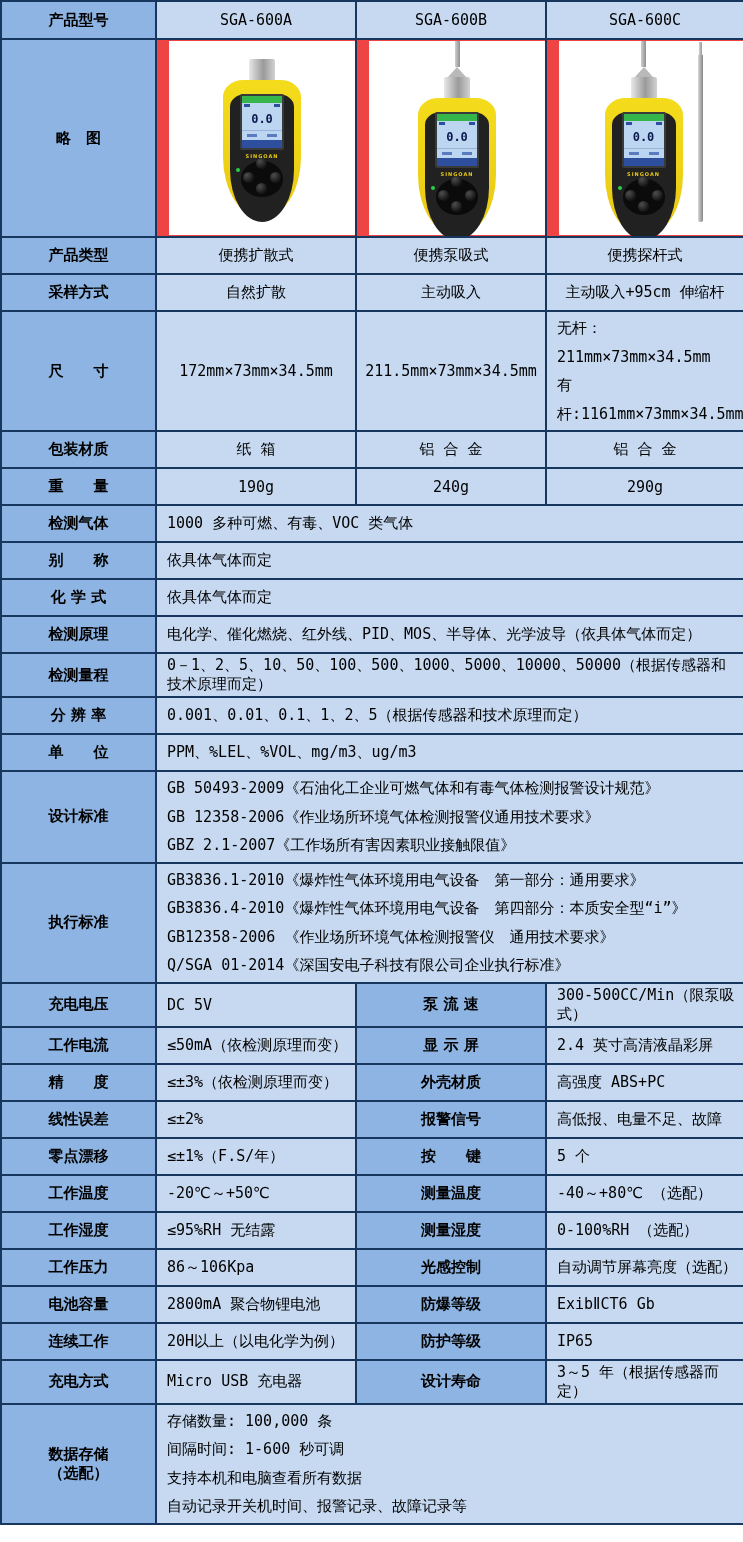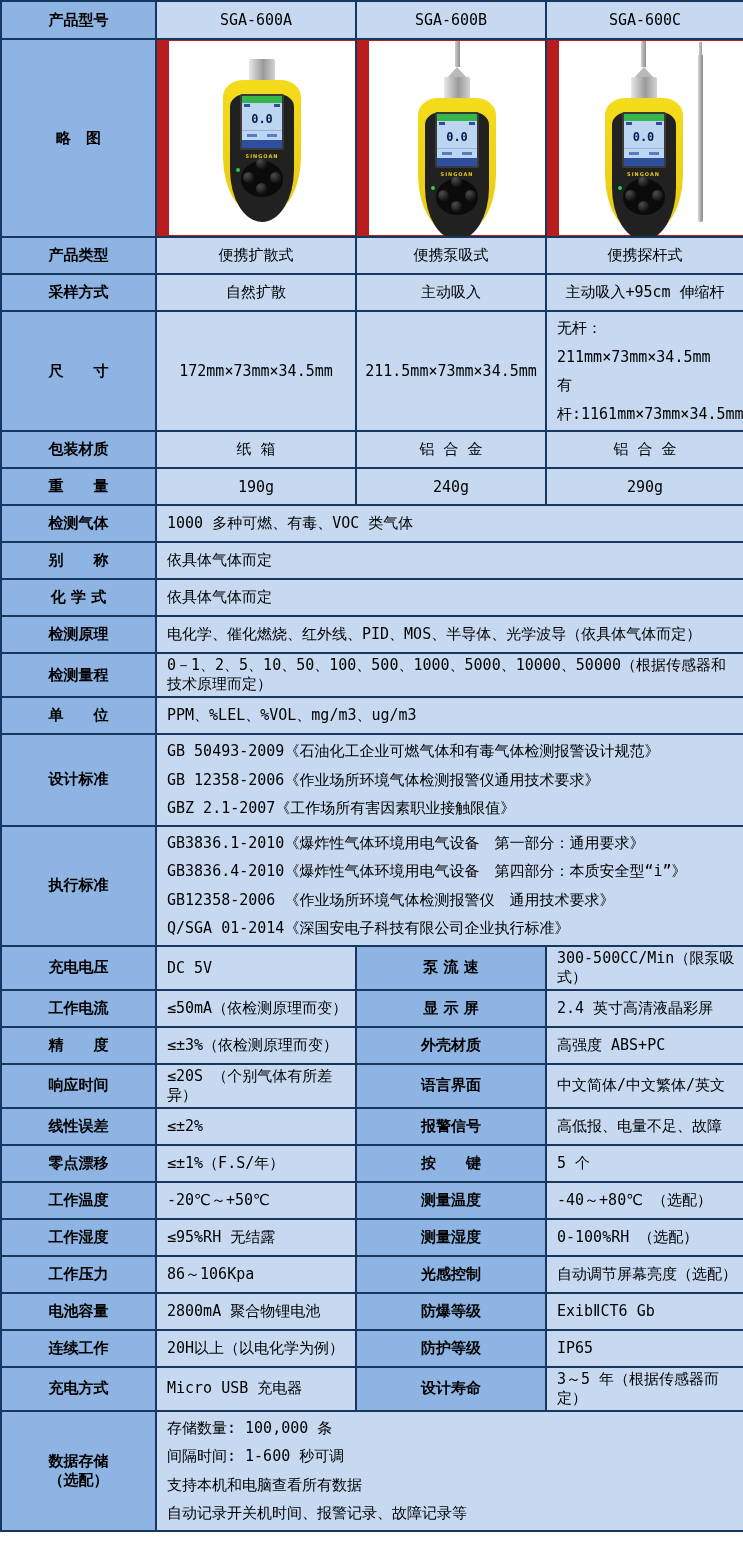--- a/index.html
+++ b/index.html
@@ -26,21 +26,21 @@
     white-space:pre-line;
     padding:2px;
   }
   td.val {
     background:#C6D9F1; color:#000;
     font-family:"DejaVu Sans Mono","DejaVu Sans", monospace;
     font-size:15px; text-align:center;
     padding:2px 4px; white-space:pre-line;
   }
   td.val.left { text-align:left; padding-left:10px; }
-  td.white { background:#b91c1c;padding-left:12px; }
+  td.white { background:#ef4444;padding-left:12px; }
 
   tr.r-head  { height:38px; }
   tr.r-sketch{ height:198px; }
   tr.r-std   { height:37px; }
   tr.r-size  { height:56px; }
   tr.r-design{ height:80px; }
   tr.r-exec  { height:100px; }
   tr.r-disp  { height:50px; }
   tr.r-store { height:97px; }
   td.lh { line-height:1.9; }
@@ -256,20 +256,24 @@
   </tr>
   <tr class="r-std">
     <th class="lbl">检测原理</th>
     <td class="val left" colspan="3">电化学、催化燃烧、红外线、PID、MOS、半导体、光学波导（依具体气体而定）</td>
   </tr>
   <tr class="r-std">
     <th class="lbl">检测量程</th>
     <td class="val left" colspan="3">0－1、2、5、10、50、100、500、1000、5000、10000、50000（根据传感器和技术原理而定）</td>
   </tr>
   <tr class="r-std">
+    <th class="lbl">分 辨 率</th>
+    <td class="val left" colspan="3">0.001、0.01、0.1、1、2、5（根据传感器和技术原理而定）</td>
+  </tr>
+  <tr class="r-std">
     <th class="lbl">单　　位</th>
     <td class="val left" colspan="3">PPM、%LEL、%VOL、mg/m3、ug/m3</td>
   </tr>
   <tr class="r-design">
     <th class="lbl">设计标准</th>
     <td class="val left lh" colspan="3">GB 50493-2009《石油化工企业可燃气体和有毒气体检测报警设计规范》
 GB 12358-2006《作业场所环境气体检测报警仪通用技术要求》
 GBZ 2.1-2007《工作场所有害因素职业接触限值》</td>
   </tr>
   <tr class="r-exec">
@@ -290,26 +294,20 @@
     <th class="lbl">工作电流</th>
     <td class="val left">≤50mA（依检测原理而变）</td>
     <th class="lbl">显 示 屏</th>
     <td class="val left">2.4 英寸高清液晶彩屏</td>
   </tr>
   <tr class="r-std">
     <th class="lbl">精　　度</th>
     <td class="val left">≤±3%（依检测原理而变）</td>
     <th class="lbl">外壳材质</th>
     <td class="val left">高强度 ABS+PC</td>
-  </tr>
-  <tr class="r-std">
-    <th class="lbl">响应时间</th>
-    <td class="val left">≤20S （个别气体有所差异）</td>
-    <th class="lbl">语言界面</th>
-    <td class="val left">中文简体/中文繁体/英文</td>
   </tr>
   <tr class="r-std">
     <th class="lbl">线性误差</th>
     <td class="val left">≤±2%</td>
     <th class="lbl">报警信号</th>
     <td class="val left">高低报、电量不足、故障</td>
   </tr>
   <tr class="r-std">
     <th class="lbl">零点漂移</th>
     <td class="val left">≤±1%（F.S/年）</td>

